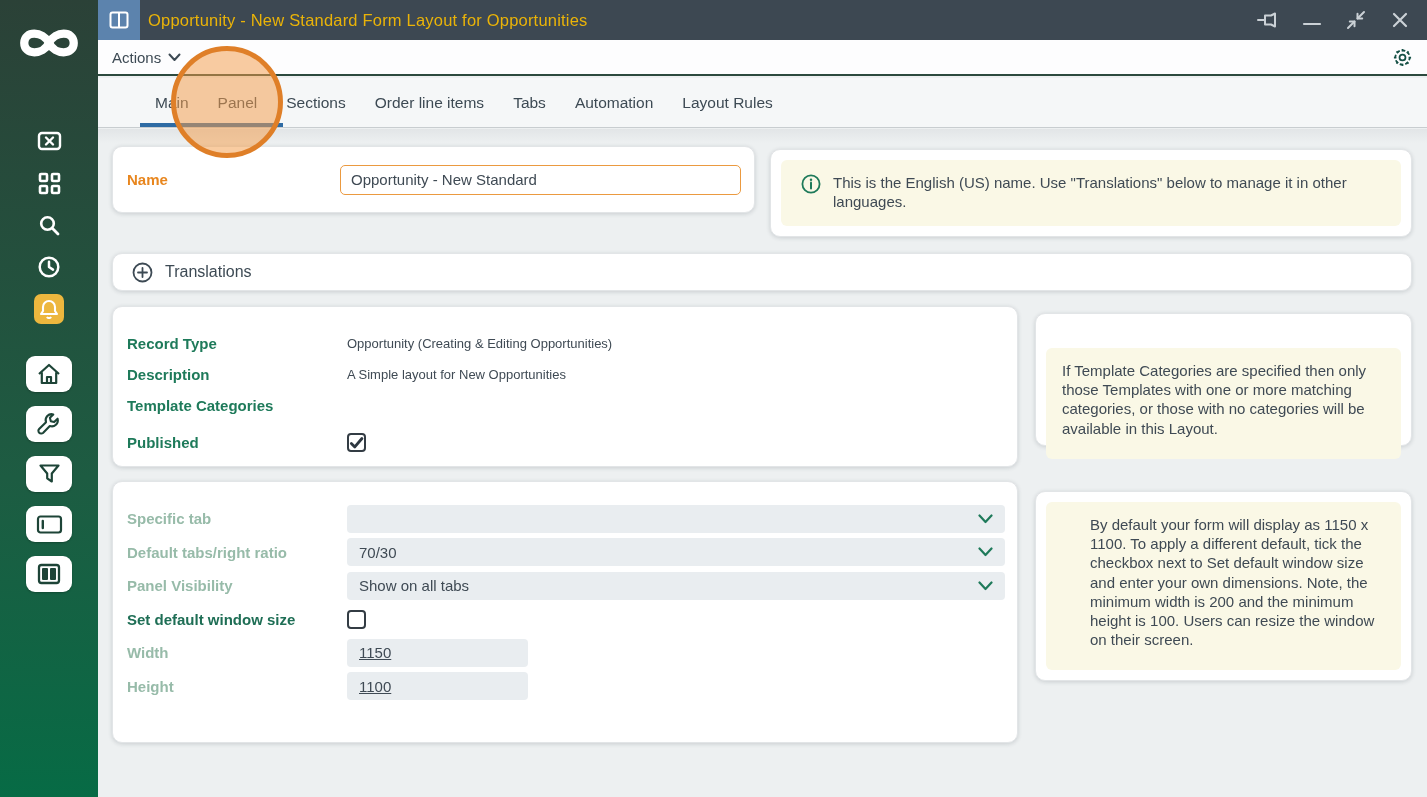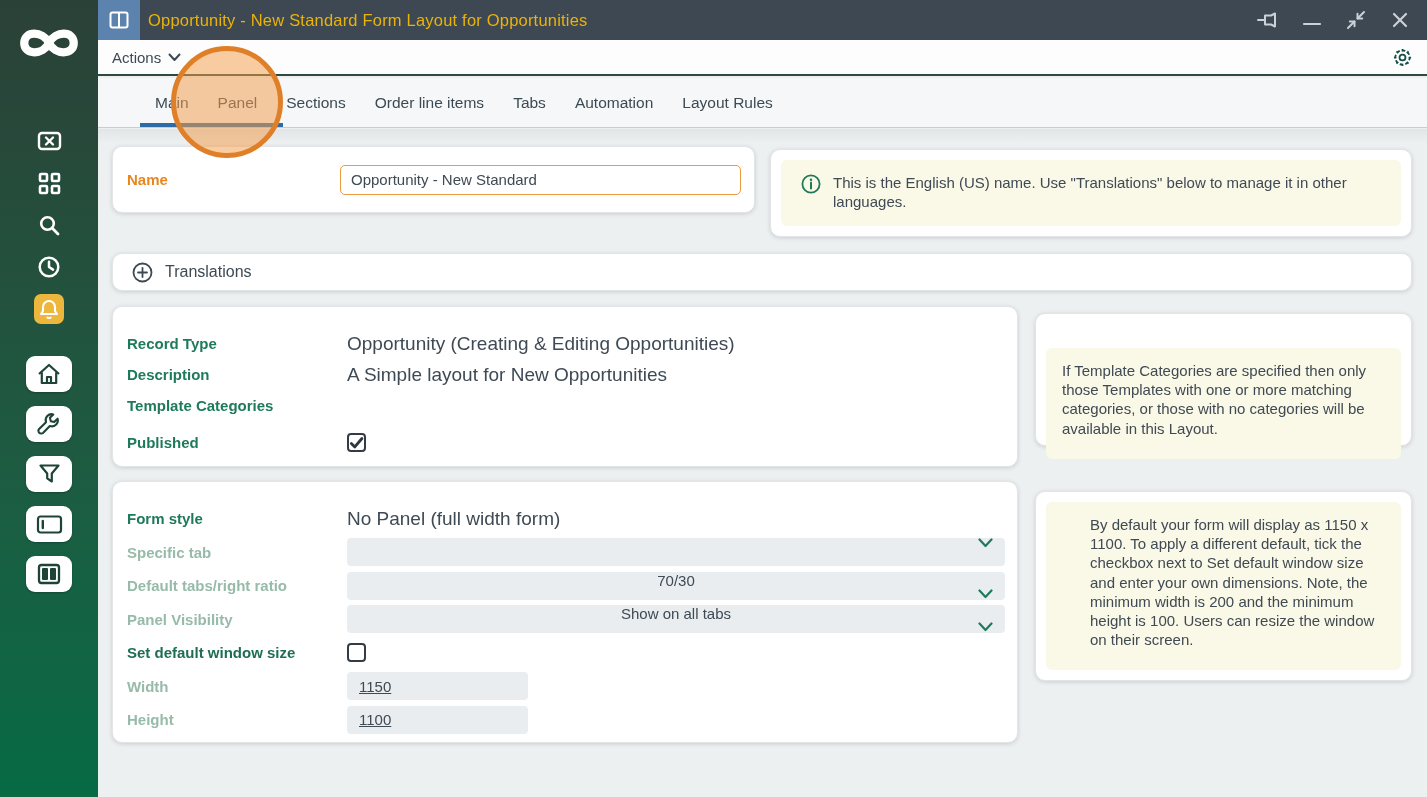--- a/index.html
+++ b/index.html
@@ -77,26 +77,26 @@
   .note3 { left:937px; top:362px; width:377px; height:190px; }
   .note3 .note-inner { padding:13px 12px 13px 44px; }
   .trans-bar { left:14px; top:124px; width:1300px; height:38px; display:flex; align-items:center; gap:12px; padding-left:19px; cursor:pointer; }
   .trans-label { font-size:16px; color:#3d4a54; }
   .record-card { left:14px; top:177px; width:906px; height:161px; padding:21px 0 0 14px; }
   .form-card { left:14px; top:352px; width:906px; height:262px; padding:20px 0 0 14px; }
   .frow { display:flex; align-items:center; height:31px; }
   .form-card .frow { height:33px; margin-bottom:0.5px; }
   .flabel { width:220px; font-weight:700; font-size:15px; color:#1e7a5a; flex:none; }
   .flabel.muted { color:#97bba9; }
-  .fvalue { font-size:19px; color:#3f4a54; }
+  .fvalue { font-size:13px; color:#3f4a54; }
   .checkbox { width:19px; height:19px; border:2.5px solid #333c44; border-radius:4px; background:#fff;
     display:flex; align-items:center; justify-content:center; cursor:pointer; }
   .select {
     width:658px; height:28px; background:#e9edf0; border-radius:4px;
-    display:flex; align-items:center; cursor:pointer; padding:0 12px; font-size:15px; color:#3f4a54;flex-direction:column;
+    display:flex; align-items:center; cursor:pointer; padding:0 12px; font-size:15px; color:#3f4a54;
   }
   .select .chev { margin-left:auto; }
   .ginput {
     width:181px; height:28px; background:#e9edf0; border:none; border-radius:4px;
     font-family:"Liberation Sans", sans-serif; font-size:15px; color:#3f4a54; padding:0 12px; outline:none;text-decoration:underline;
   }
   
   .click-circle {
     position:absolute; left:171px; top:46px; width:112px; height:112px;
     border-radius:50%; border:5px solid #df7f28; background:rgba(244,158,74,.52);
@@ -301,24 +301,20 @@
       </div>
     </div>
   </div>
 
   <div class="card note-card note2">
     <div class="note-inner">If Template Categories are specified then only those Templates with one or more matching categories, or those with no categories will be available in this Layout.</div>
   </div>
 
   <div class="card form-card">
     <div class="frow">
-      <div class="flabel">Form style</div>
-      <div class="fvalue">No Panel (full width form)</div>
-    </div>
-    <div class="frow">
       <div class="flabel muted">Specific tab</div>
       <div class="select">
         <span></span>
         <svg class="chev" width="15" height="10" viewBox="0 0 15 10">
             <path d="M1.5 1.5 L7.5 8 L13.5 1.5" fill="none" stroke="#1e7a5a" stroke-width="2.2" stroke-linecap="round" stroke-linejoin="round"></path>
           </svg>
       </div>
     </div>
     <div class="frow">
       <div class="flabel muted">Default tabs/right ratio</div>

